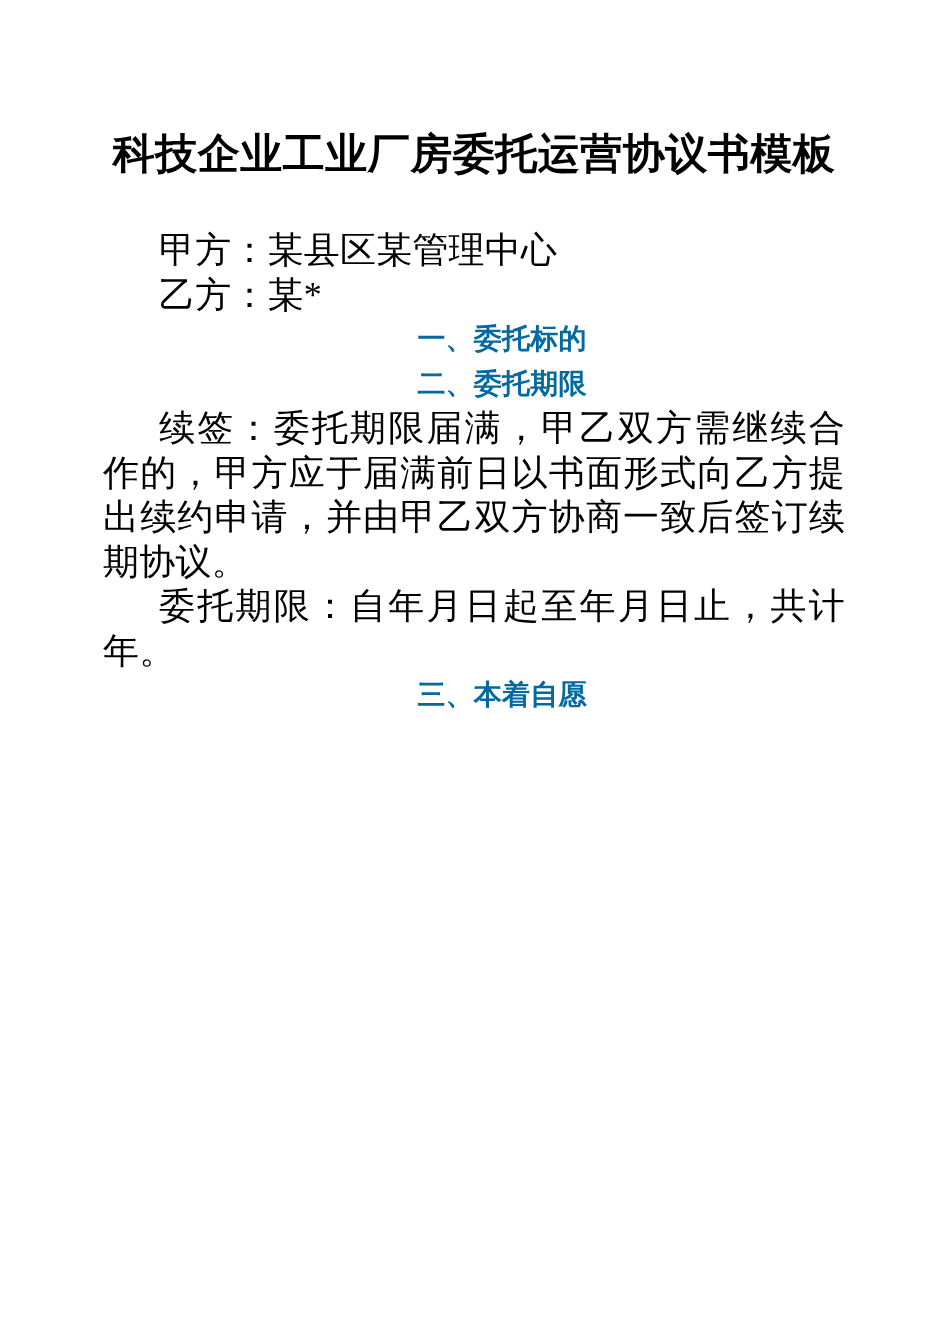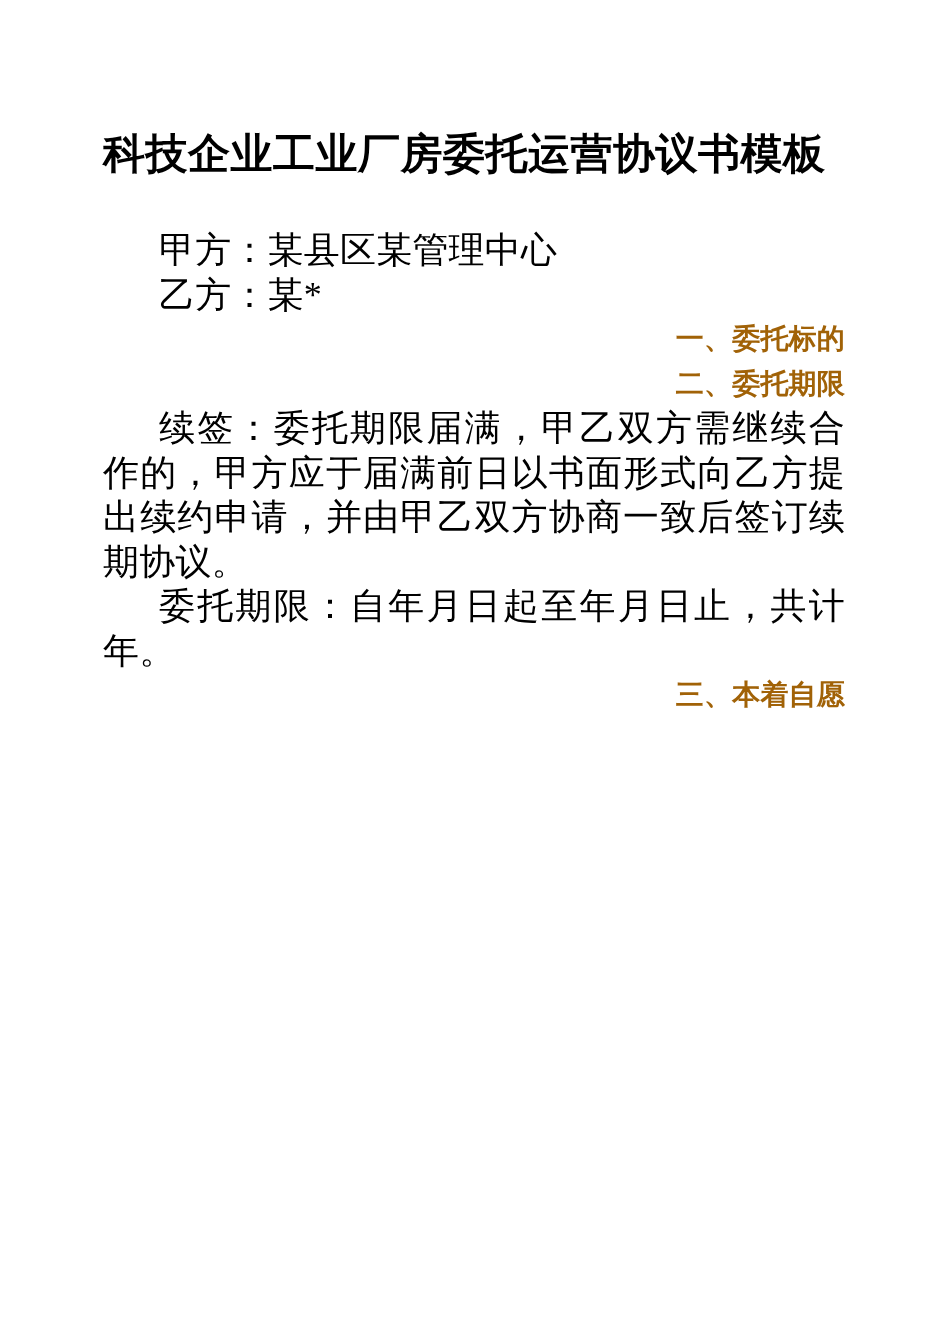--- a/index.html
+++ b/index.html
@@ -24,20 +24,21 @@
     top: 0;
     width: 742px;
   }
 
   
   .doc-title {
     font-family: "Liberation Serif", "DejaVu Serif", serif;
     font-weight: bold;
     font-size: 42px;
     line-height: 52px;
+    text-align: center;
     color: #000000;
     letter-spacing: 0.5px;
     margin: 0;
     padding-top: 128px;
     padding-bottom: 0;
     white-space: nowrap;
   }
 
   
   .title-gap {
@@ -61,25 +62,25 @@
   .para.indent {
     text-indent: 56px;
   }
 
   
   .heading {
     font-family: "Liberation Sans", "DejaVu Sans", sans-serif;
     font-weight: bold;
     font-size: 28px;
     line-height: 44.5px;
-    color: #a16207;
+    color: #0369a1;
     margin: 0;
     text-indent: 56px;
     letter-spacing: 0.2px;
-    text-align: right;
+    text-align: center;
   }
 
   .block {
     display: block;
   }
 </style>
 </head>
 <body>
 
 <div class="page">

